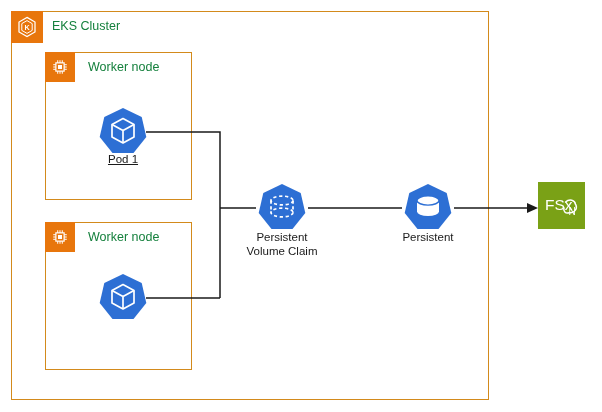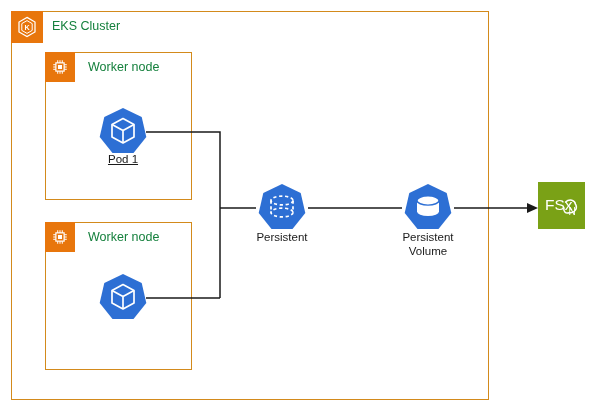--- a/index.html
+++ b/index.html
@@ -210,32 +210,32 @@
       <g fill="none" stroke="#ffffff" stroke-width="1.7" stroke-dasharray="3.2 2.6">
         <ellipse cx="26" cy="18.5" rx="11" ry="4.4"></ellipse>
         <path d="M 15 18.5 L 15 30.5"></path>
         <path d="M 37 18.5 L 37 30.5"></path>
         <ellipse cx="26" cy="30.5" rx="11" ry="4.4"></ellipse>
       </g>
     </svg>
   </div>
   <div class="abs node-label pvc-label">
     <div>Persistent</div>
+    <div>Volume Claim</div>
   </div>
 
   <div class="abs k8s-icon pv">
     <svg width="52" height="52" viewBox="0 0 52 52" aria-hidden="true">
       <polygon points="26,2 44.7,10.9 49.3,31 36.5,47.1 15.5,47.1 2.7,31 7.3,10.9" fill="#2d6fd4"></polygon>
       <path d="M 15 18.5 L 15 29.5 A 11 4.6 0 0 0 37 29.5 L 37 18.5 Z" fill="#ffffff"></path>
       <ellipse cx="26" cy="18.5" rx="11" ry="4.6" fill="#ffffff" stroke="#2d6fd4" stroke-width="1.4"></ellipse>
     </svg>
   </div>
   <div class="abs node-label pv-label">
     <div>Persistent</div>
-    <div>Volume</div>
   </div>
 
   <div class="abs fsx-tile">
     <svg width="44" height="44" viewBox="0 0 44 44" aria-hidden="true">
       <text id="fsx-text" x="5" y="26" font-family="Liberation Sans, sans-serif" font-size="15.5" fill="#ffffff">FSx</text>
       <g fill="none" stroke="#ffffff" stroke-width="1.5" stroke-linecap="round">
         <path d="M 25.5 18 C 29.5 14.5 35 16 35.5 20.5"></path>
         <path d="M 36 21 C 37.5 25 34 29.5 29.5 28.5"></path>
         <path d="M 29 28.8 C 25.5 30 23 27 24 24"></path>
       </g>

